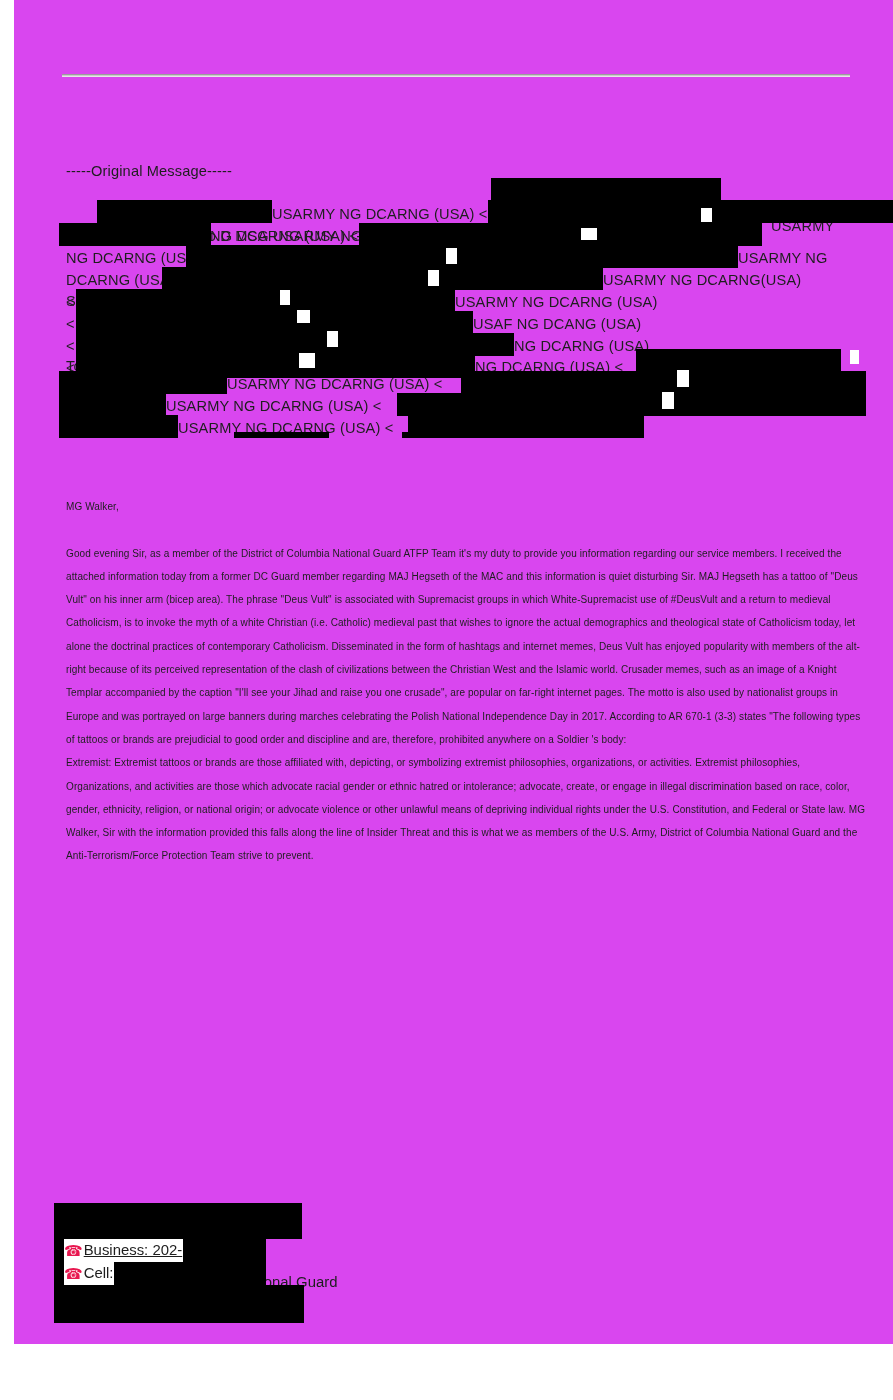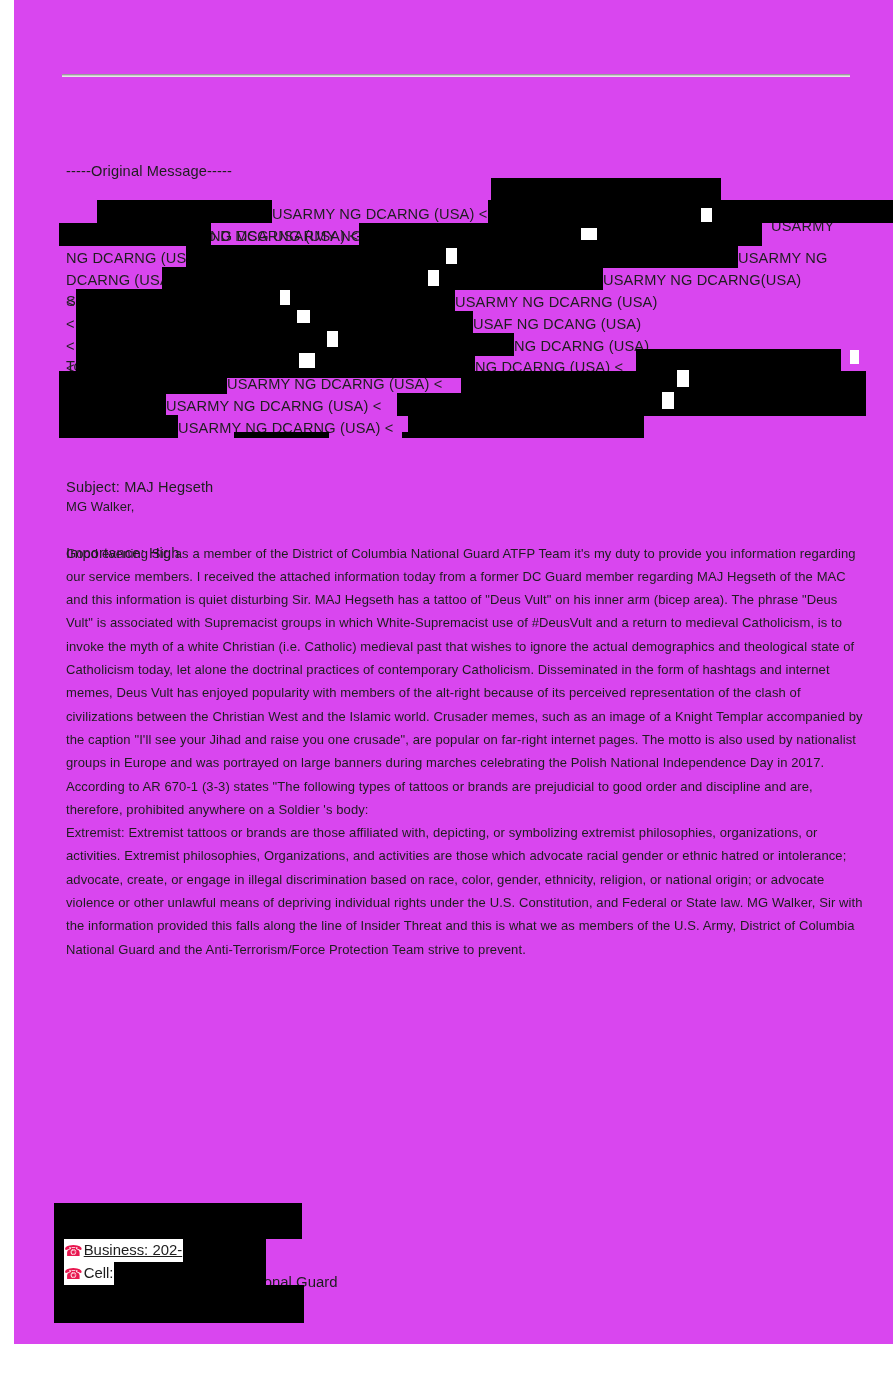--- a/index.html
+++ b/index.html
@@ -52,21 +52,21 @@
     left: 52px;
     top: 432px;
     line-height: 22px;
   }
 
   .body-text {
     position: absolute;
     left: 52px;
     top: 495px;
     width: 800px;
-    font-size: 13px;
+    font-size: 10px;
     line-height: 23.3px;
     letter-spacing: 0.1px;
     color: #1e1e1e;
   }
   .body-text p {
     margin: 0;
     white-space: pre-wrap;
   }
   .body-text p.spacer-after { margin-bottom: 23.3px; }
 
@@ -193,24 +193,20 @@
   <div class="notch" style="left:432px; top:248px; width:11px; height:16px;"></div>
   <div class="notch" style="left:414px; top:270px; width:11px; height:16px;"></div>
   <div class="notch" style="left:266px; top:290px; width:10px; height:15px;"></div>
   <div class="notch" style="left:283px; top:310px; width:13px; height:13px;"></div>
   <div class="notch" style="left:313px; top:331px; width:11px; height:16px;"></div>
   <div class="notch" style="left:285px; top:353px; width:16px; height:15px;"></div>
   <div class="notch" style="left:663px; top:370px; width:12px; height:17px;"></div>
   <div class="notch" style="left:648px; top:392px; width:12px; height:17px;"></div>
   <div class="notch" style="left:836px; top:350px; width:9px; height:14px;"></div>
 
-  <div class="tblock subj">
-    <div>Subject: MAJ Hegseth</div>
-    <div>Importance: High</div>
-  </div>
 
   <div class="body-text">
     <p class="spacer-after">MG Walker,</p>
     <p>Good evening Sir, as a member of the District of Columbia National Guard ATFP Team it's my duty to provide you information regarding our service members. I received the attached information today from a former DC Guard member regarding MAJ Hegseth of the MAC and this information is quiet disturbing Sir. MAJ Hegseth has a tattoo of "Deus Vult" on his inner arm (bicep area). The phrase "Deus Vult" is associated with Supremacist groups in which White-Supremacist use of #DeusVult and a return to medieval Catholicism, is to invoke the myth of a white Christian (i.e. Catholic) medieval past that wishes to ignore the actual demographics and theological state of Catholicism today, let alone the doctrinal practices of contemporary Catholicism. Disseminated in the form of hashtags and internet memes, Deus Vult has enjoyed popularity with members of the alt-right because of its perceived representation of the clash of civilizations between the Christian West and the Islamic world. Crusader memes, such as an image of a Knight Templar accompanied by the caption "I'll see your Jihad and raise you one crusade", are popular on far-right internet pages. The motto is also used by nationalist groups in Europe and was portrayed on large banners during marches celebrating the Polish National Independence Day in 2017. According to AR 670-1 (3-3) states "The following types of tattoos or brands are prejudicial to good order and discipline and are, therefore, prohibited anywhere on a Soldier 's body:</p>
     <p class="spacer-after">Extremist: Extremist tattoos or brands are those affiliated with, depicting, or symbolizing extremist philosophies, organizations, or activities. Extremist philosophies, Organizations, and activities are those which advocate racial gender or ethnic hatred or intolerance; advocate, create, or engage in illegal discrimination based on race, color, gender, ethnicity, religion, or national origin; or advocate violence or other unlawful means of depriving individual rights under the U.S. Constitution, and Federal or State law. MG Walker, Sir with the information provided this falls along the line of Insider Threat and this is what we as members of the U.S. Army, District of Columbia National Guard and the Anti-Terrorism/Force Protection Team strive to prevent.</p>
   </div>
 
   <div class="sig">
     <div>Physical Security Manager</div>
     <div>District of Columbia Army National Guard</div>

